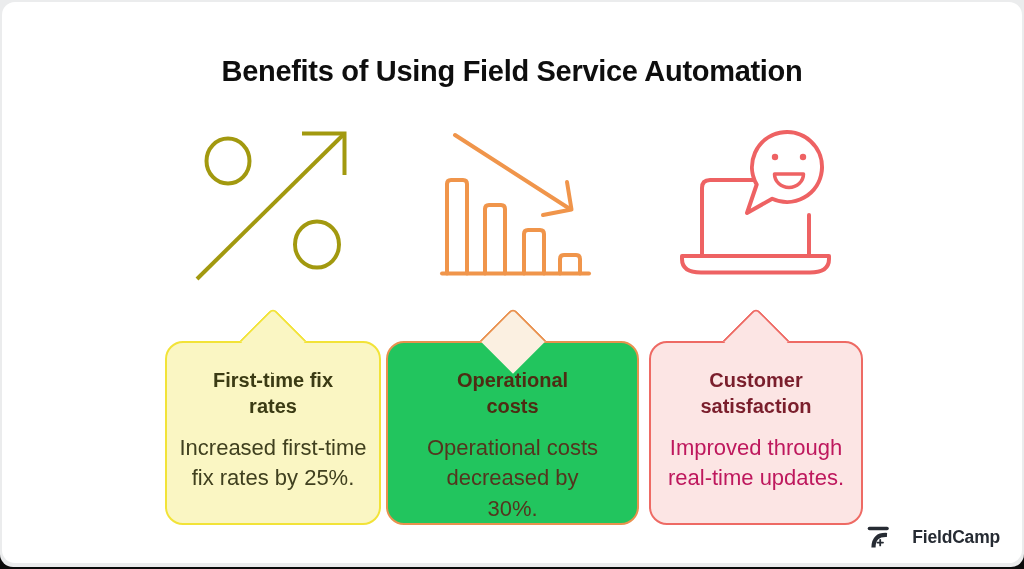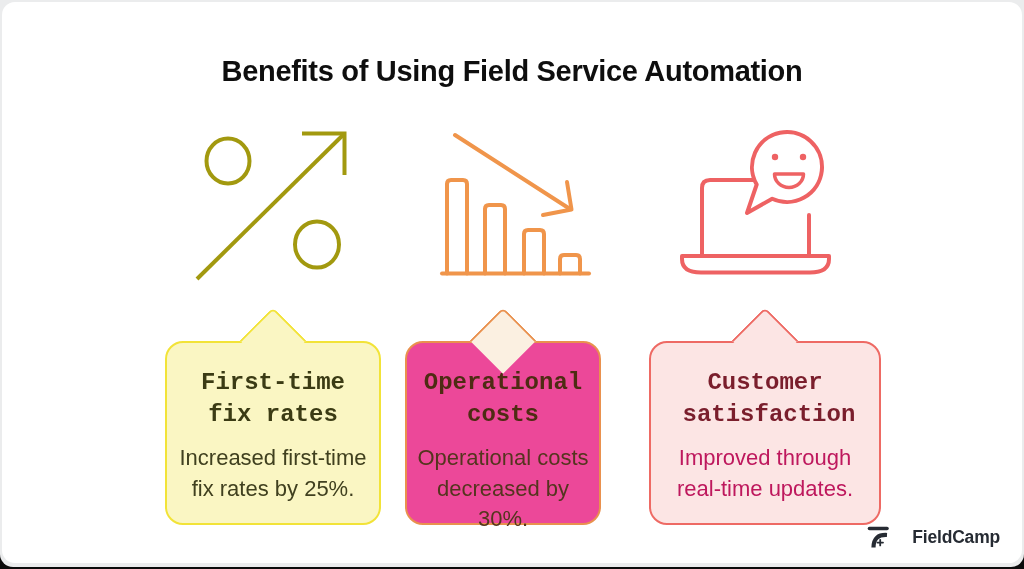--- a/index.html
+++ b/index.html
@@ -42,38 +42,38 @@
     width:47px; height:47px;
     transform:translateX(-50%) rotate(45deg);
     border-top:2.5px solid; border-left:2.5px solid;
     border-right:none; border-bottom:none;
     border-radius:6px 0 0 0;
     box-sizing:border-box;
   }
   .card-title {
     margin:24px auto 13px;
     max-width:165px;
-    font-size:24px; font-weight:700; line-height:1.32;font-family:Liberation Mono, monospace;
+    font-size:20px; font-weight:700; line-height:1.32;
   }
   .card-body {
     margin:0 auto;
     max-width:188px;
     font-size:22px; line-height:1.38;
   }
   .card1 { left:163px; width:216px; background:#FAF6C3; border-color:#F2E338; }
   .card1 .pointer { background:#FAF6C3; border-color:#F2E338; }
   .card1 .card-title { color:#3B3B14; }
   .card1 .card-body  { color:#40401F; }
 
-  .card2 { left:403px; width:196px; background:#ec4899; border-color:#E9914E; }
+  .card2 { left:384px; width:253px; background:#22c55e; border-color:#E9914E; }
   .card2 .pointer { background:#FBF0E1; border-color:#E9914E; }
   .card2 .card-title { color:#4E2C13; }
   .card2 .card-body  { color:#54351E; }
 
-  .card3 { left:647px; width:232px; background:#FCE5E4; border-color:#EE6A64; }
+  .card3 { left:647px; width:214px; background:#FCE5E4; border-color:#EE6A64; }
   .card3 .pointer { background:#FCE5E4; border-color:#EE6A64; }
   .card3 .card-title { color:#7A1E2C; }
   .card3 .card-body  { color:#be185d; }
 
   .logo {
     position:absolute; right:22px; bottom:13px;
     display:flex; align-items:center; gap:21px;
   }
   .logo-text {
     font-size:17.5px; font-weight:700; color:#262B33; letter-spacing:-0.2px;

